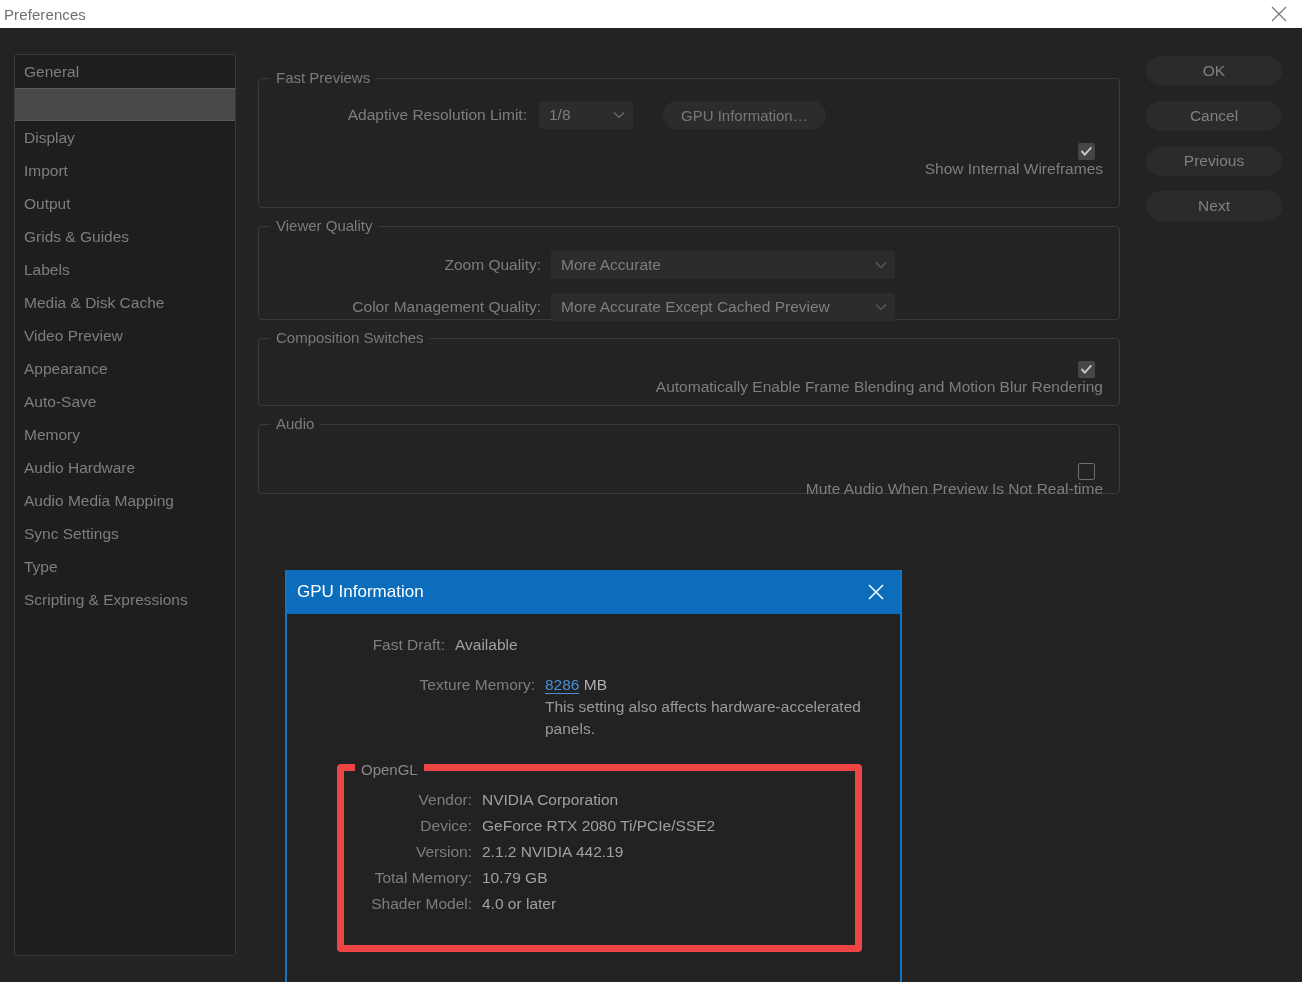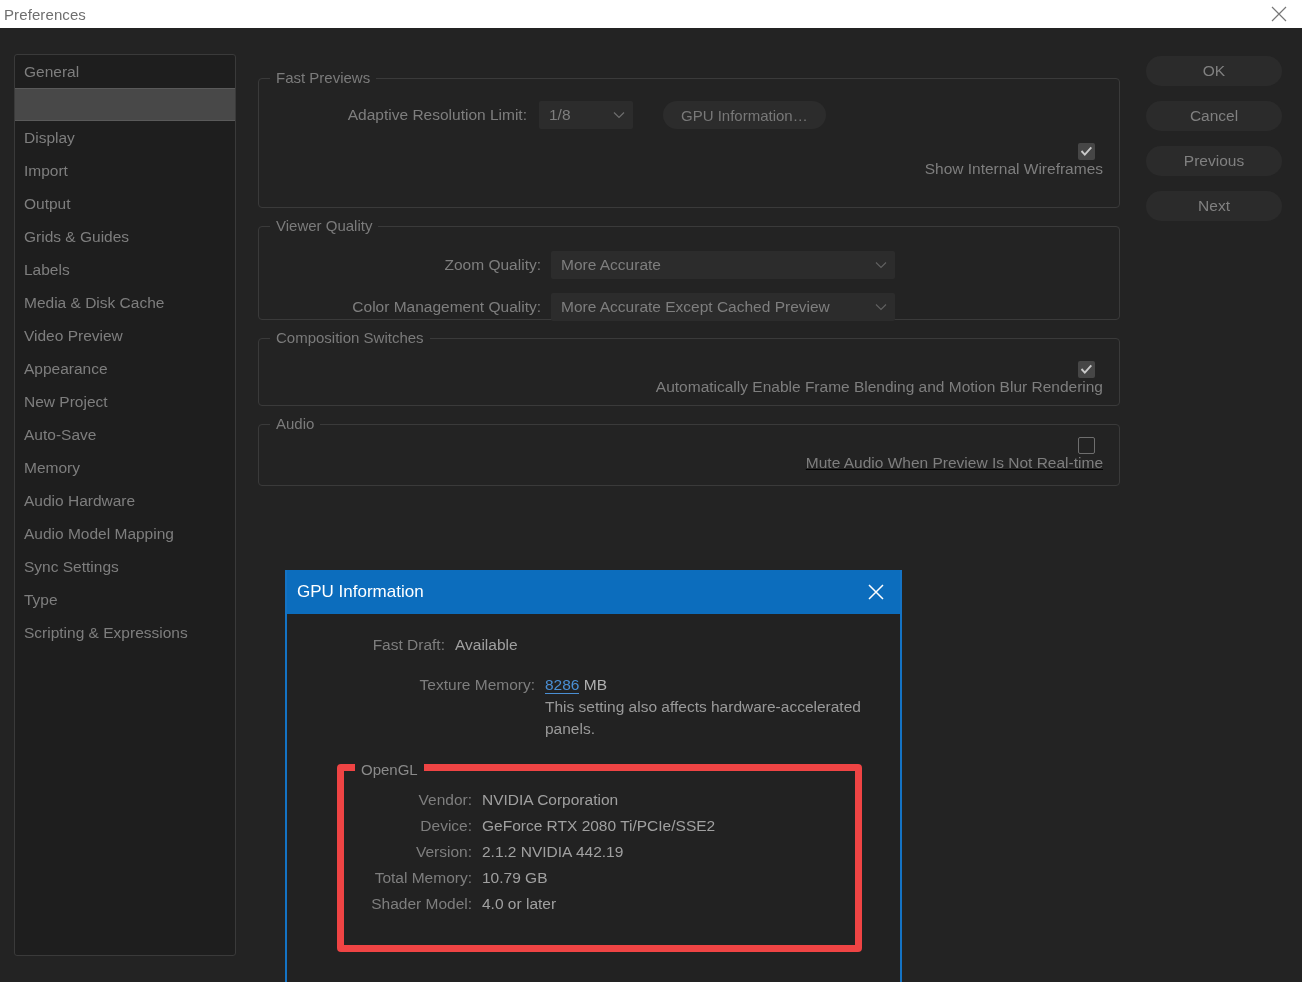--- a/index.html
+++ b/index.html
@@ -265,33 +265,30 @@
         <div class="sidebar-item">
           <span>Media &amp; Disk Cache</span>
         </div>
         <div class="sidebar-item">
           <span>Video Preview</span>
         </div>
         <div class="sidebar-item">
           <span>Appearance</span>
         </div>
         <div class="sidebar-item">
-          <span>New Project</span>
-        </div>
-        <div class="sidebar-item">
           <span>Auto-Save</span>
         </div>
         <div class="sidebar-item">
           <span>Memory</span>
         </div>
         <div class="sidebar-item">
           <span>Audio Hardware</span>
         </div>
         <div class="sidebar-item">
-          <span>Audio Model Mapping</span>
+          <span>Audio Media Mapping</span>
         </div>
         <div class="sidebar-item">
           <span>Sync Settings</span>
         </div>
         <div class="sidebar-item">
           <span>Type</span>
         </div>
         <div class="sidebar-item">
           <span>Scripting &amp; Expressions</span>
         </div>
@@ -355,21 +352,21 @@
       <div class="checkrow" style="margin-left:4px;">
         <span class="cbox checked">
           <svg width="13" height="11" viewBox="0 0 13 11">
               <path d="M1.5 5 L4.8 8.6 L11.3 1.3" stroke="#c9c9c9" stroke-width="1.9" fill="none"></path>
             </svg>
         </span>
         <span class="cb-label">Automatically Enable Frame Blending and Motion Blur Rendering</span>
       </div>
     </div>
 
-    <div class="group" style="height:62px;padding-top:12px;text-decoration:underline;">
+    <div class="group" style="height:70px;padding-top:38px;">
       <div class="group-title">Audio</div>
       <div class="checkrow" style="margin-left:4px;">
         <span class="cbox unchecked"></span>
         <span class="cb-label">Mute Audio When Preview Is Not Real-time</span>
       </div>
     </div>
 
   </div>
 
   <div class="actionbar">

